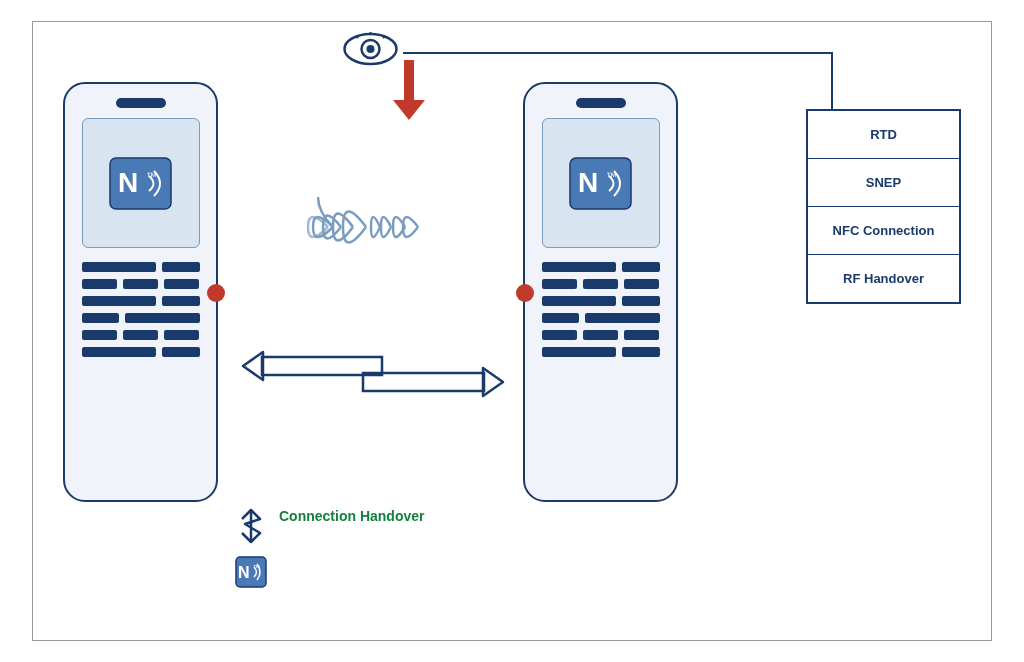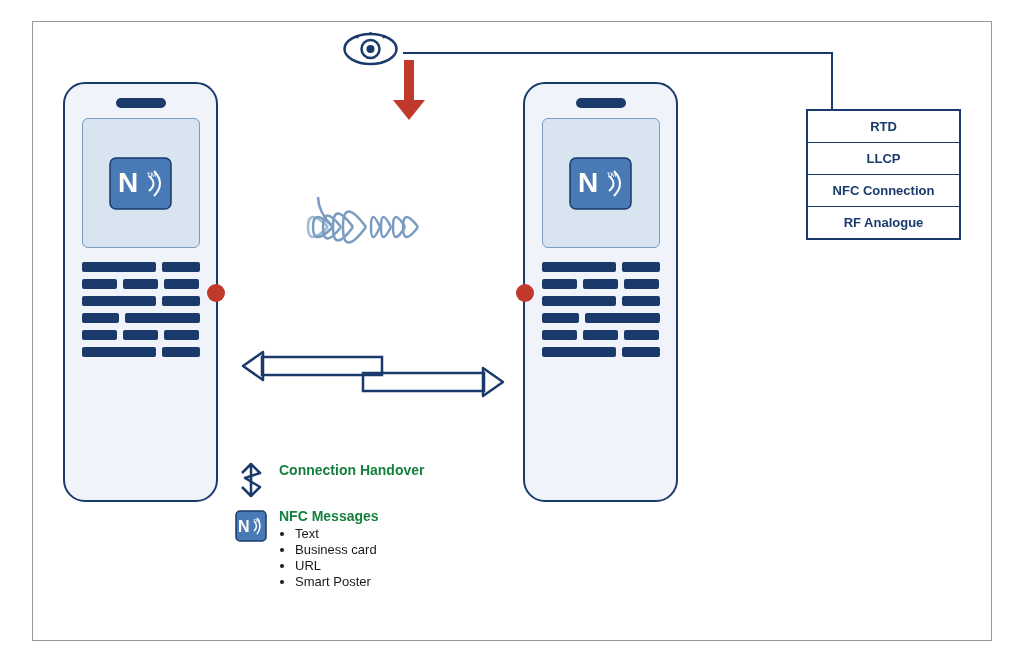--- a/index.html
+++ b/index.html
@@ -182,21 +182,21 @@
     
     .stack {
       position: absolute;
       top: 87px;
       right: 30px;
       width: 155px;
       border: 2px solid #1a3a6b;
     }
     .stack-row {
       border-bottom: 1.5px solid #1a3a6b;
-      padding: 8px 0;
+      padding: 16px 0;
       text-align: center;
       font-size: 13px;
       font-weight: bold;
       color: #1a3a6b;
       background: #fff;
     }
     .stack-row:last-child { border-bottom: none; }
   </style>
 </head>
 <body>
@@ -362,32 +362,23 @@
     <div class="legend-item">
       <div class="legend-icon">
         <svg width="32" height="32" viewBox="0 0 32 32">
           <rect x="1" y="1" width="30" height="30" rx="4" ry="4" fill="#4a7ab5" stroke="#1a3a6b" stroke-width="1.5"></rect>
           <text x="3" y="22" font-size="16" font-weight="bold" fill="white" font-family="Arial">N</text>
           <text x="18" y="14" font-size="7" fill="white" font-family="Arial">™</text>
           <path d="M22 8 Q28 16 22 24" fill="none" stroke="white" stroke-width="1.5"></path>
           <path d="M19 11 Q24 16 19 21" fill="none" stroke="white" stroke-width="1.5"></path>
         </svg>
       </div>
-      <div class="legend-text-block">
-        <div class="legend-title">NFC Messages</div>
-        <ul class="legend-list">
-          <li>Text</li>
-          <li>Business card</li>
-          <li>URL</li>
-          <li>Smart Poster</li>
-        </ul>
-      </div>
     </div>
   </div>
 
   <div class="stack">
     <div class="stack-row">RTD</div>
-    <div class="stack-row">LLCP</div>
+    <div class="stack-row">SNEP</div>
     <div class="stack-row">NFC Connection</div>
-    <div class="stack-row">RF Analogue</div>
+    <div class="stack-row">RF Handover</div>
   </div>
 
 </div>
 
 </body></html>

